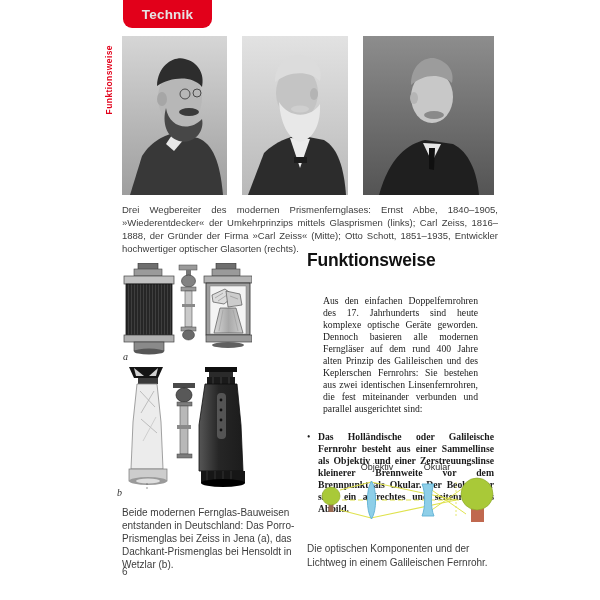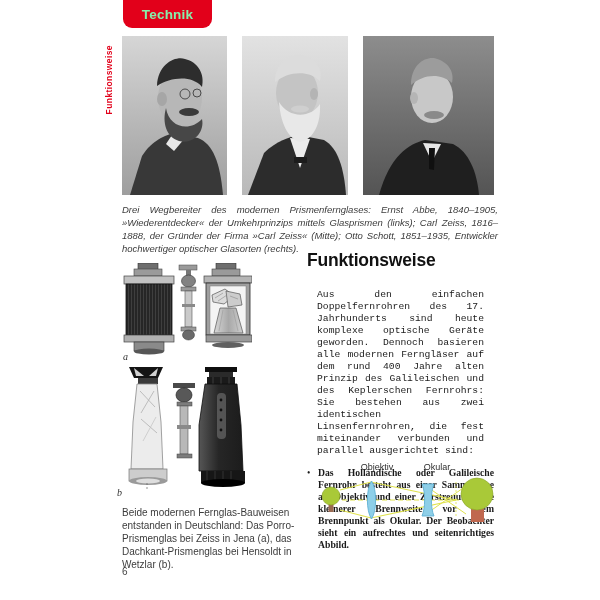--- a/index.html
+++ b/index.html
@@ -4,36 +4,36 @@
 <style>
   html,body { margin:0; padding:0; background:#ffffff; }
   .page {
     position:relative; width:600px; height:600px; background:#ffffff;
     font-family:"Liberation Sans", sans-serif; overflow:hidden; color:#1c1c1c;
   }
   .tab {
     position:absolute; left:123px; top:0; width:89px; height:28px;
     background:#e2001a; border-radius:0 0 9px 9px;
     display:flex; align-items:center; justify-content:center;
-    color:#86efac; font-weight:bold; font-size:13.5px; letter-spacing:0.2px;
+    color:#e5e5e5; font-weight:bold; font-size:13.5px; letter-spacing:0.2px;
   }
   .side-label {
     position:absolute; left:104px; top:45px;
     writing-mode:vertical-rl; transform:rotate(180deg);
     color:#e2001a; font-weight:bold; font-size:8.5px; letter-spacing:0.4px;
   }
   .photos { position:absolute; left:122px; top:36px; display:flex; gap:15px; }
   .photo { height:159px; overflow:hidden; background:#bdbdbd; }
   .photo:nth-child(1){ width:105px; }
   .photo:nth-child(2){ width:106px; }
   .photo:nth-child(3){ width:131px; }
   .photo svg { display:block; width:100%; height:100%; }
   .photo-caption {
     position:absolute; left:122px; top:203px; width:376px;
-    font-size:9.5px; line-height:13px; color:#3c3c3c; text-align:justify;font-style:italic;
+    font-size:9.5px; line-height:13px; color:#3c3c3c; text-align:justify;
   }
   .fig-a { position:absolute; left:122px; top:263px; }
   .fig-b { position:absolute; left:119px; top:367px; }
   .fig-label {
     position:absolute; font-family:"Liberation Serif", serif; font-style:italic;
     font-size:10px; color:#333;
   }
   .fig-label-a { left:123px; top:351px; }
   .fig-label-b { left:117px; top:487px; }
   .left-caption {
@@ -43,21 +43,21 @@
   .page-number { position:absolute; left:122px; top:566px; font-size:10px; color:#444; }
   .heading {
     position:absolute; left:307px; top:250px; font-size:17.5px; font-weight:bold;
     color:#111; letter-spacing:-0.2px;
   }
   .body-text {
     position:absolute; left:307px; top:279px; width:187px;
     font-family:"Liberation Serif", serif; font-size:9.7px; line-height:12px;
     color:#1a1a1a; text-align:justify;
   }
-  .body-text p { margin:10px;font-family:Liberation Mono, monospace; }
+  .body-text p { margin:16px; }
   .bullet-row { display:flex; }
   .bullet-marker { width:11px; flex:0 0 11px; }
   .bullet-text { flex:1; text-align:justify;font-weight:bold; }
   .diagram { position:absolute; left:320px; top:456px; }
   .diagram-caption {
     position:absolute; left:307px; top:542px; width:192px;
     font-size:10px; line-height:14px; color:#3c3c3c;
   }
   svg text { font-family:"Liberation Sans", sans-serif; }
 </style>
@@ -274,14 +274,15 @@
 
       <path d="M51.5 25 C57 33 57 55 51.5 63 C46 55 46 33 51.5 25 Z" stroke-width="0.9" stroke="#5fb0d4" fill="#8ecfe8"></path>
 
       <path d="M102 28 L114 28 C110.5 36 110.5 52 114 60 L102 60 C105.5 52 105.5 36 102 28 Z" stroke-width="0.9" stroke="#5fb0d4" fill="#8ecfe8"></path>
 
       <rect x="151" y="52" width="13" height="14" fill="#c0684f"></rect>
       <circle cx="157" cy="38" r="16" stroke="#8aa428" stroke-width="0.6" fill="#a9c938"></circle>
     </svg>
   </div>
 
+  <div class="diagram-caption">Die optischen Komponenten und der Lichtweg in einem Galileischen Fernrohr.</div>
 
 </div>
 
 </body></html>

